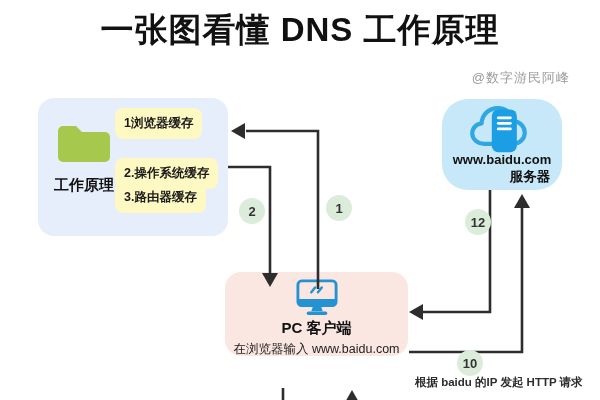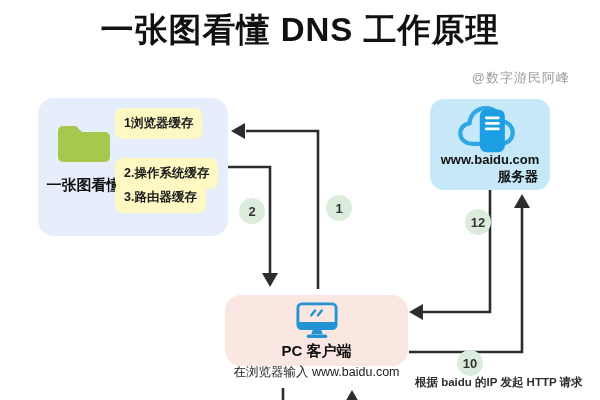--- a/index.html
+++ b/index.html
@@ -30,35 +30,35 @@
   .cache-item.i1 { top:10px; }
   .cache-item.i2 { top:52px;margin-top:8px; }
   .cache-item.i3 { top:84px; }
   .cache-label {
     position:absolute; left:0; top:78px; width:92px; text-align:center;
     font-size:15px; font-weight:800; color:#111;
   }
 
   
   .server-box {
-    left:430px; top:99px; width:120px; height:91px;
-    background:#c7e8f8; border-radius:14px;
+    left:442px; top:99px; width:120px; height:91px;
+    background:#c7e8f8; border-radius:26px;
   }
   .server-domain {
     position:absolute; left:0; top:53px; width:100%; text-align:center;
     font-size:13px; font-weight:800; color:#111;
   }
   .server-label {
     position:absolute; left:0; top:69px; width:100%; text-align:center;
     font-size:13.5px; font-weight:800; color:#111;padding-left:28px;
   }
 
   
   .pc-box {
-    left:225px; top:295px; width:183px; height:71px;
+    left:225px; top:272px; width:183px; height:84px;
     background:#fbe7e2; border-radius:16px;
   }
   .pc-title {
     position:absolute; left:0; top:47px; width:100%; text-align:center;
     font-size:15px; font-weight:800; color:#111;
   }
   .pc-subtitle {
     position:absolute; left:0; top:69px; width:100%; text-align:center;
     font-size:12.5px; font-weight:500; color:#222;
   }
@@ -88,21 +88,21 @@
 
   <div class="abs page-title">一张图看懂 DNS 工作原理</div>
   <div class="abs watermark">@数字游民阿峰</div>
 
   <div class="abs cache-box">
     <span class="icon abs" style="left:16px; top:24px;">
       <svg width="60" height="40" viewBox="0 0 60 40">
         <path d="M4 9 a5 5 0 0 1 5 -5 h13 l6 6 h23 a5 5 0 0 1 5 5 v20 a5 5 0 0 1 -5 5 H9 a5 5 0 0 1 -5 -5 Z" fill="#a6c94d"></path>
       </svg>
     </span>
-    <div class="cache-label">一张图看懂</div>
+    <div class="cache-label">工作原理</div>
     <div class="cache-item i1">1浏览器缓存</div>
     <div class="cache-item i2">2.操作系统缓存</div>
     <div class="cache-item i3">3.路由器缓存</div>
   </div>
 
   <div class="abs server-box">
     <span class="icon abs" style="left:25px; top:3px;">
       <svg width="70" height="52" viewBox="0 0 70 56">
         <path d="M16 45 C8.5 45 3 40 3 34 C3 28 7.5 23.5 13 23 C13.5 13.5 21 6.5 30.5 6.5 C39 6.5 46 12.5 47.5 20.5 C54 21 59.5 26.5 59.5 33 C59.5 39.5 54 45 47 45 Z" fill="none" stroke="#2ea7e3" stroke-width="4.5" stroke-linejoin="round"></path>
         <rect x="24" y="8" width="27" height="46" rx="7" fill="#1b9ee4"></rect>

